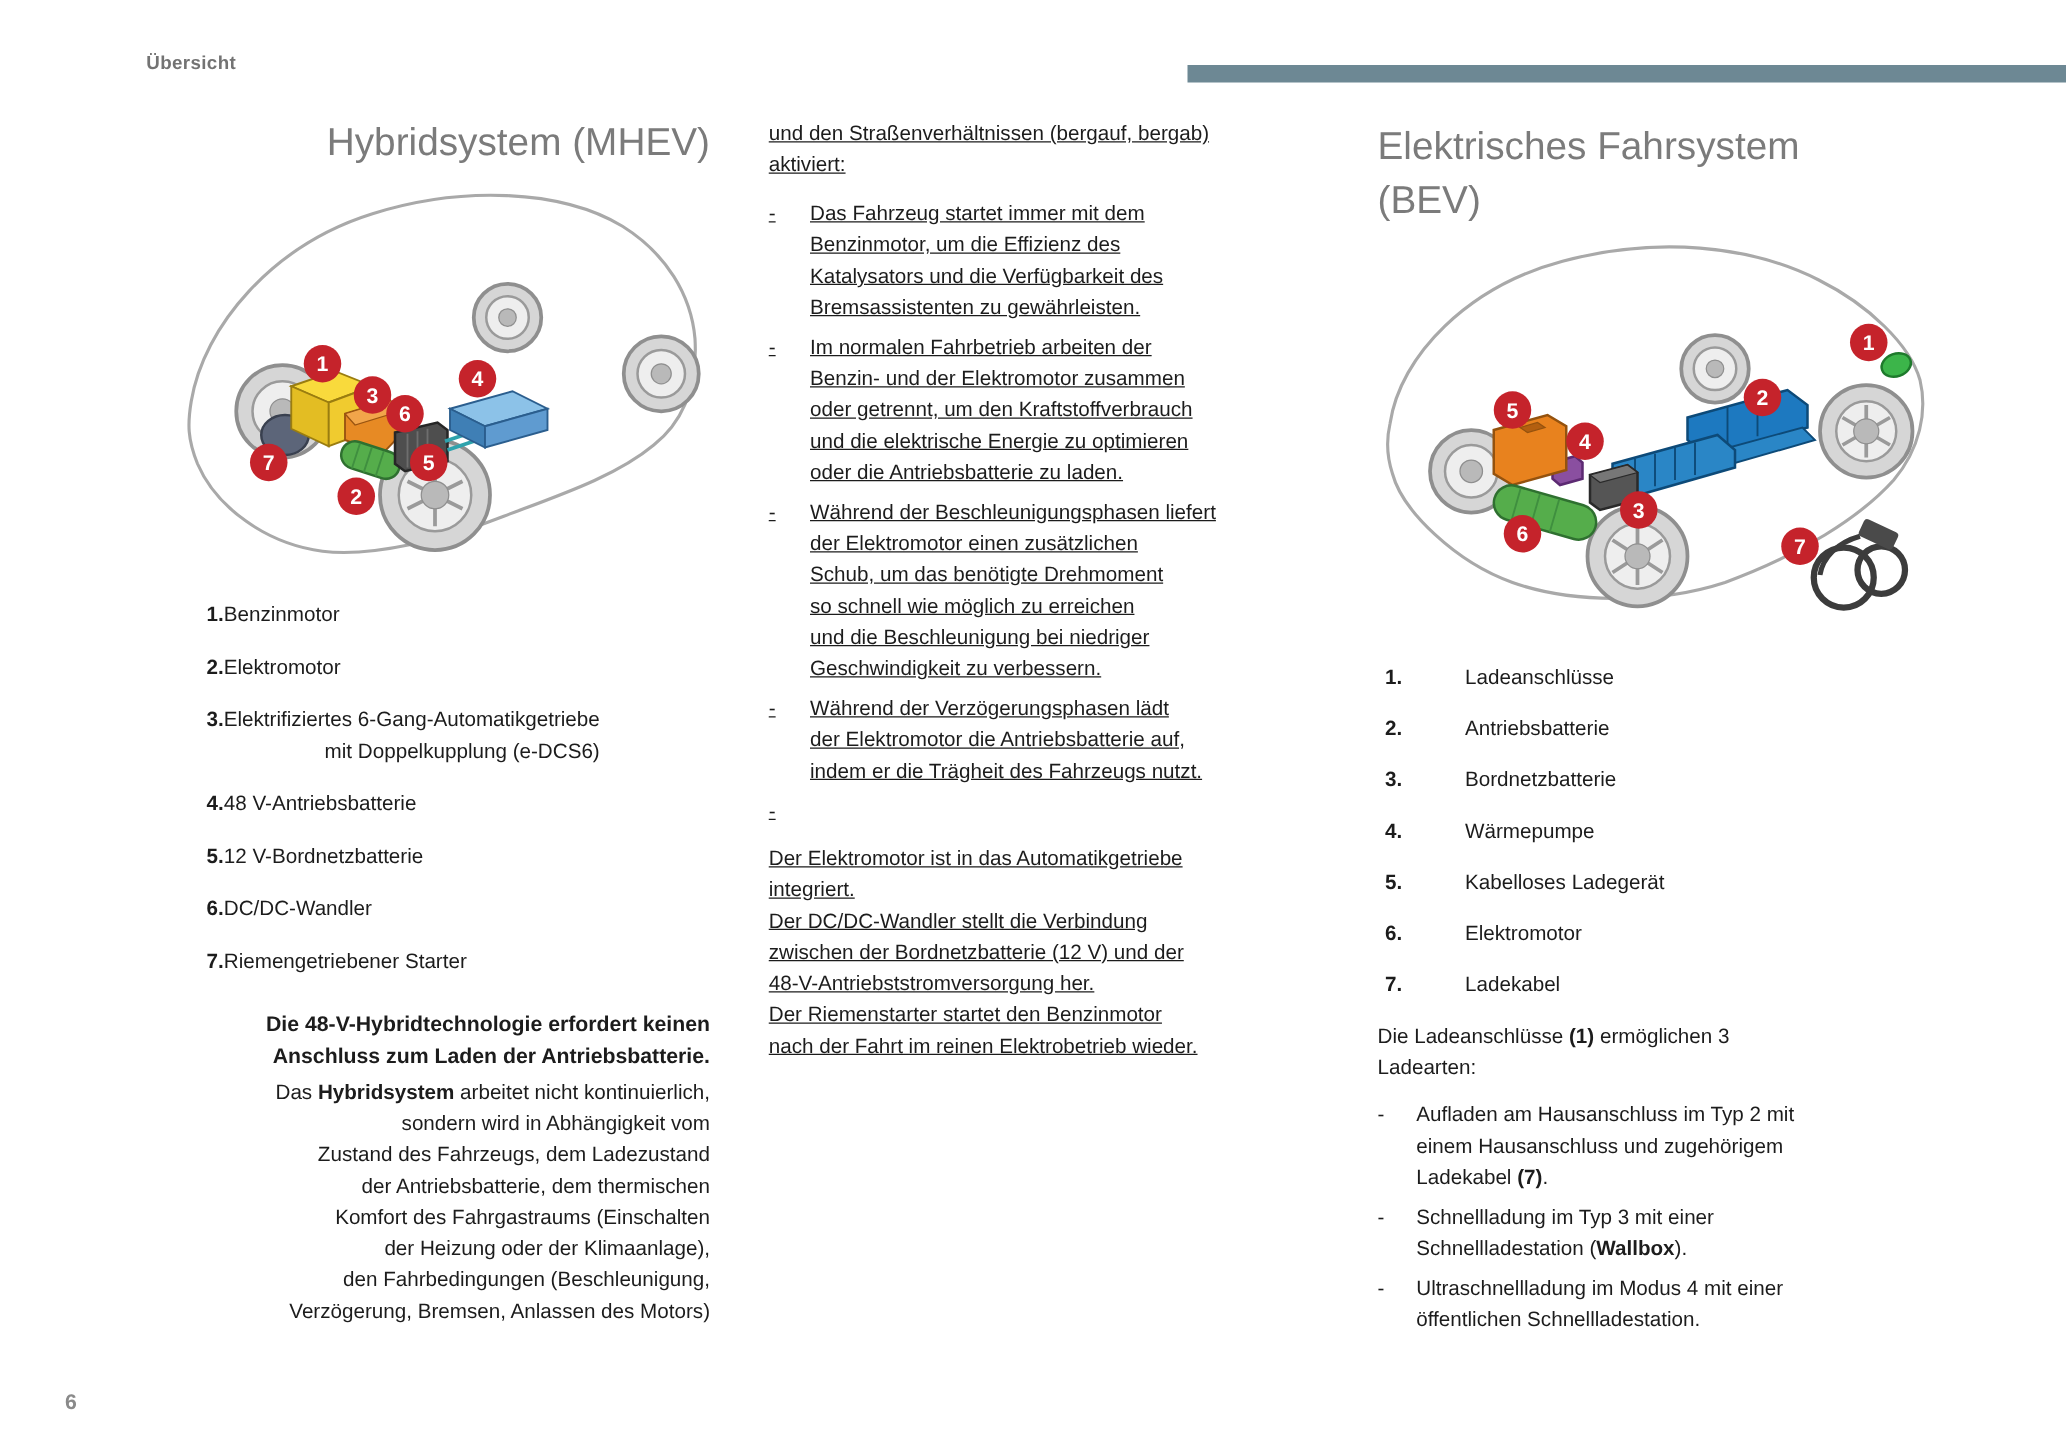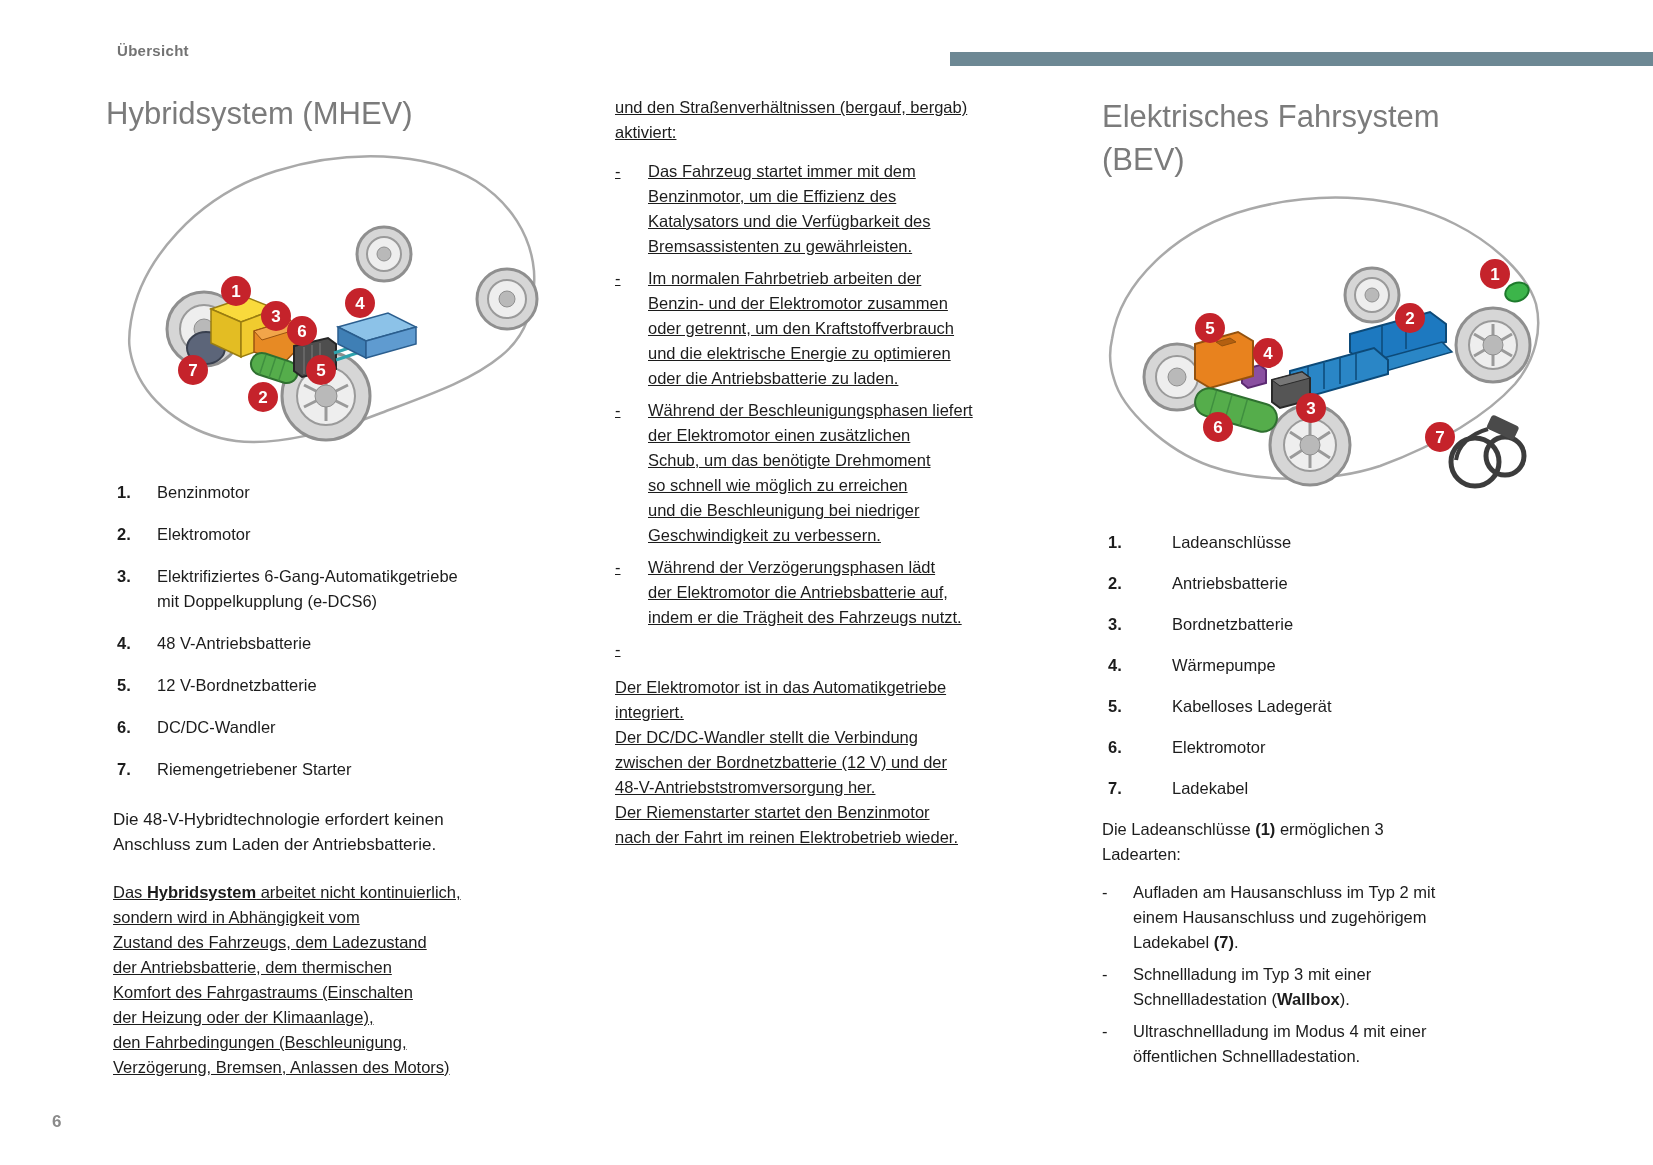--- a/index.html
+++ b/index.html
@@ -7,42 +7,42 @@
     width:1653px;height:1165px;background:#ffffff;
     font-family:"Liberation Sans","DejaVu Sans",sans-serif;
     color:#1c1c1c;position:relative;overflow:hidden;
   }
   .page{position:absolute;inset:0;}
   .kicker{position:absolute;left:117px;top:42px;font-size:15px;font-weight:700;color:#737373;letter-spacing:.3px;}
   .top-bar{position:absolute;left:950px;top:52px;width:703px;height:14px;background:#6d8894;}
   .page-number{position:absolute;left:52px;top:1112px;font-size:17px;font-weight:700;color:#8a8a8a;}
 
   .col{position:absolute;}
-  .col-left{left:106px;top:95px;width:440px;}
+  .col-left{left:128px;top:95px;width:440px;text-align:right;}
   .col-mid{left:615px;top:95px;width:450px;text-decoration:underline;}
   .col-right{left:1102px;top:95px;width:452px;}
 
   .col-title{font-size:31px;line-height:38px;font-weight:500;color:#7b7b7b;margin:0;white-space:pre-line;}
   .col-right .col-title{line-height:43px;}
 
   .diagram{display:block;}
   .diagram-mhev{width:436px;height:312px;margin-top:8px;}
   .diagram-bev{width:452px;height:310px;margin:3px 0 0 -12px;}
 
   .num-list{list-style:none;margin:27px 0 0;padding:0 0 0 11px;}
   .col-right .num-list{margin-top:36px;padding-left:6px;}
   .num-item{display:flex;font-size:16.5px;line-height:25px;margin-bottom:17px;}
   .col-right .num-item{margin-bottom:16px;}
   .num-item .num{width:40px;flex:none;font-weight:700;}
   .col-right .num-item .num{width:64px;}
   .num-item .txt{white-space:pre-line;}
 
   .body{font-size:16.5px;line-height:25px;margin:0;white-space:pre-line;}
-  .note{font-weight:400;font-size:17px;line-height:25px;margin:25px 0 0 7px;white-space:pre-line;}
-  .para{font-size:16.5px;line-height:25px;margin:23px 0 0 7px;white-space:pre-line;text-decoration:underline;}
+  .note{font-weight:700;font-size:17px;line-height:25px;margin:25px 0 0 7px;white-space:pre-line;}
+  .para{font-size:16.5px;line-height:25px;margin:5px 0 0 7px;white-space:pre-line;}
 
   .bullets{margin-top:14px;}
   .col-right .bullets{margin-top:13px;}
   .bullet{display:flex;font-size:16.5px;line-height:25px;margin-bottom:7px;}
   .bullet .dash{width:33px;flex:none;}
   .col-right .bullet .dash{width:31px;}
   .bullet .txt{white-space:pre-line;}
   .closing{margin-top:13px;}
   .intro-right{margin-top:9px;}
 

